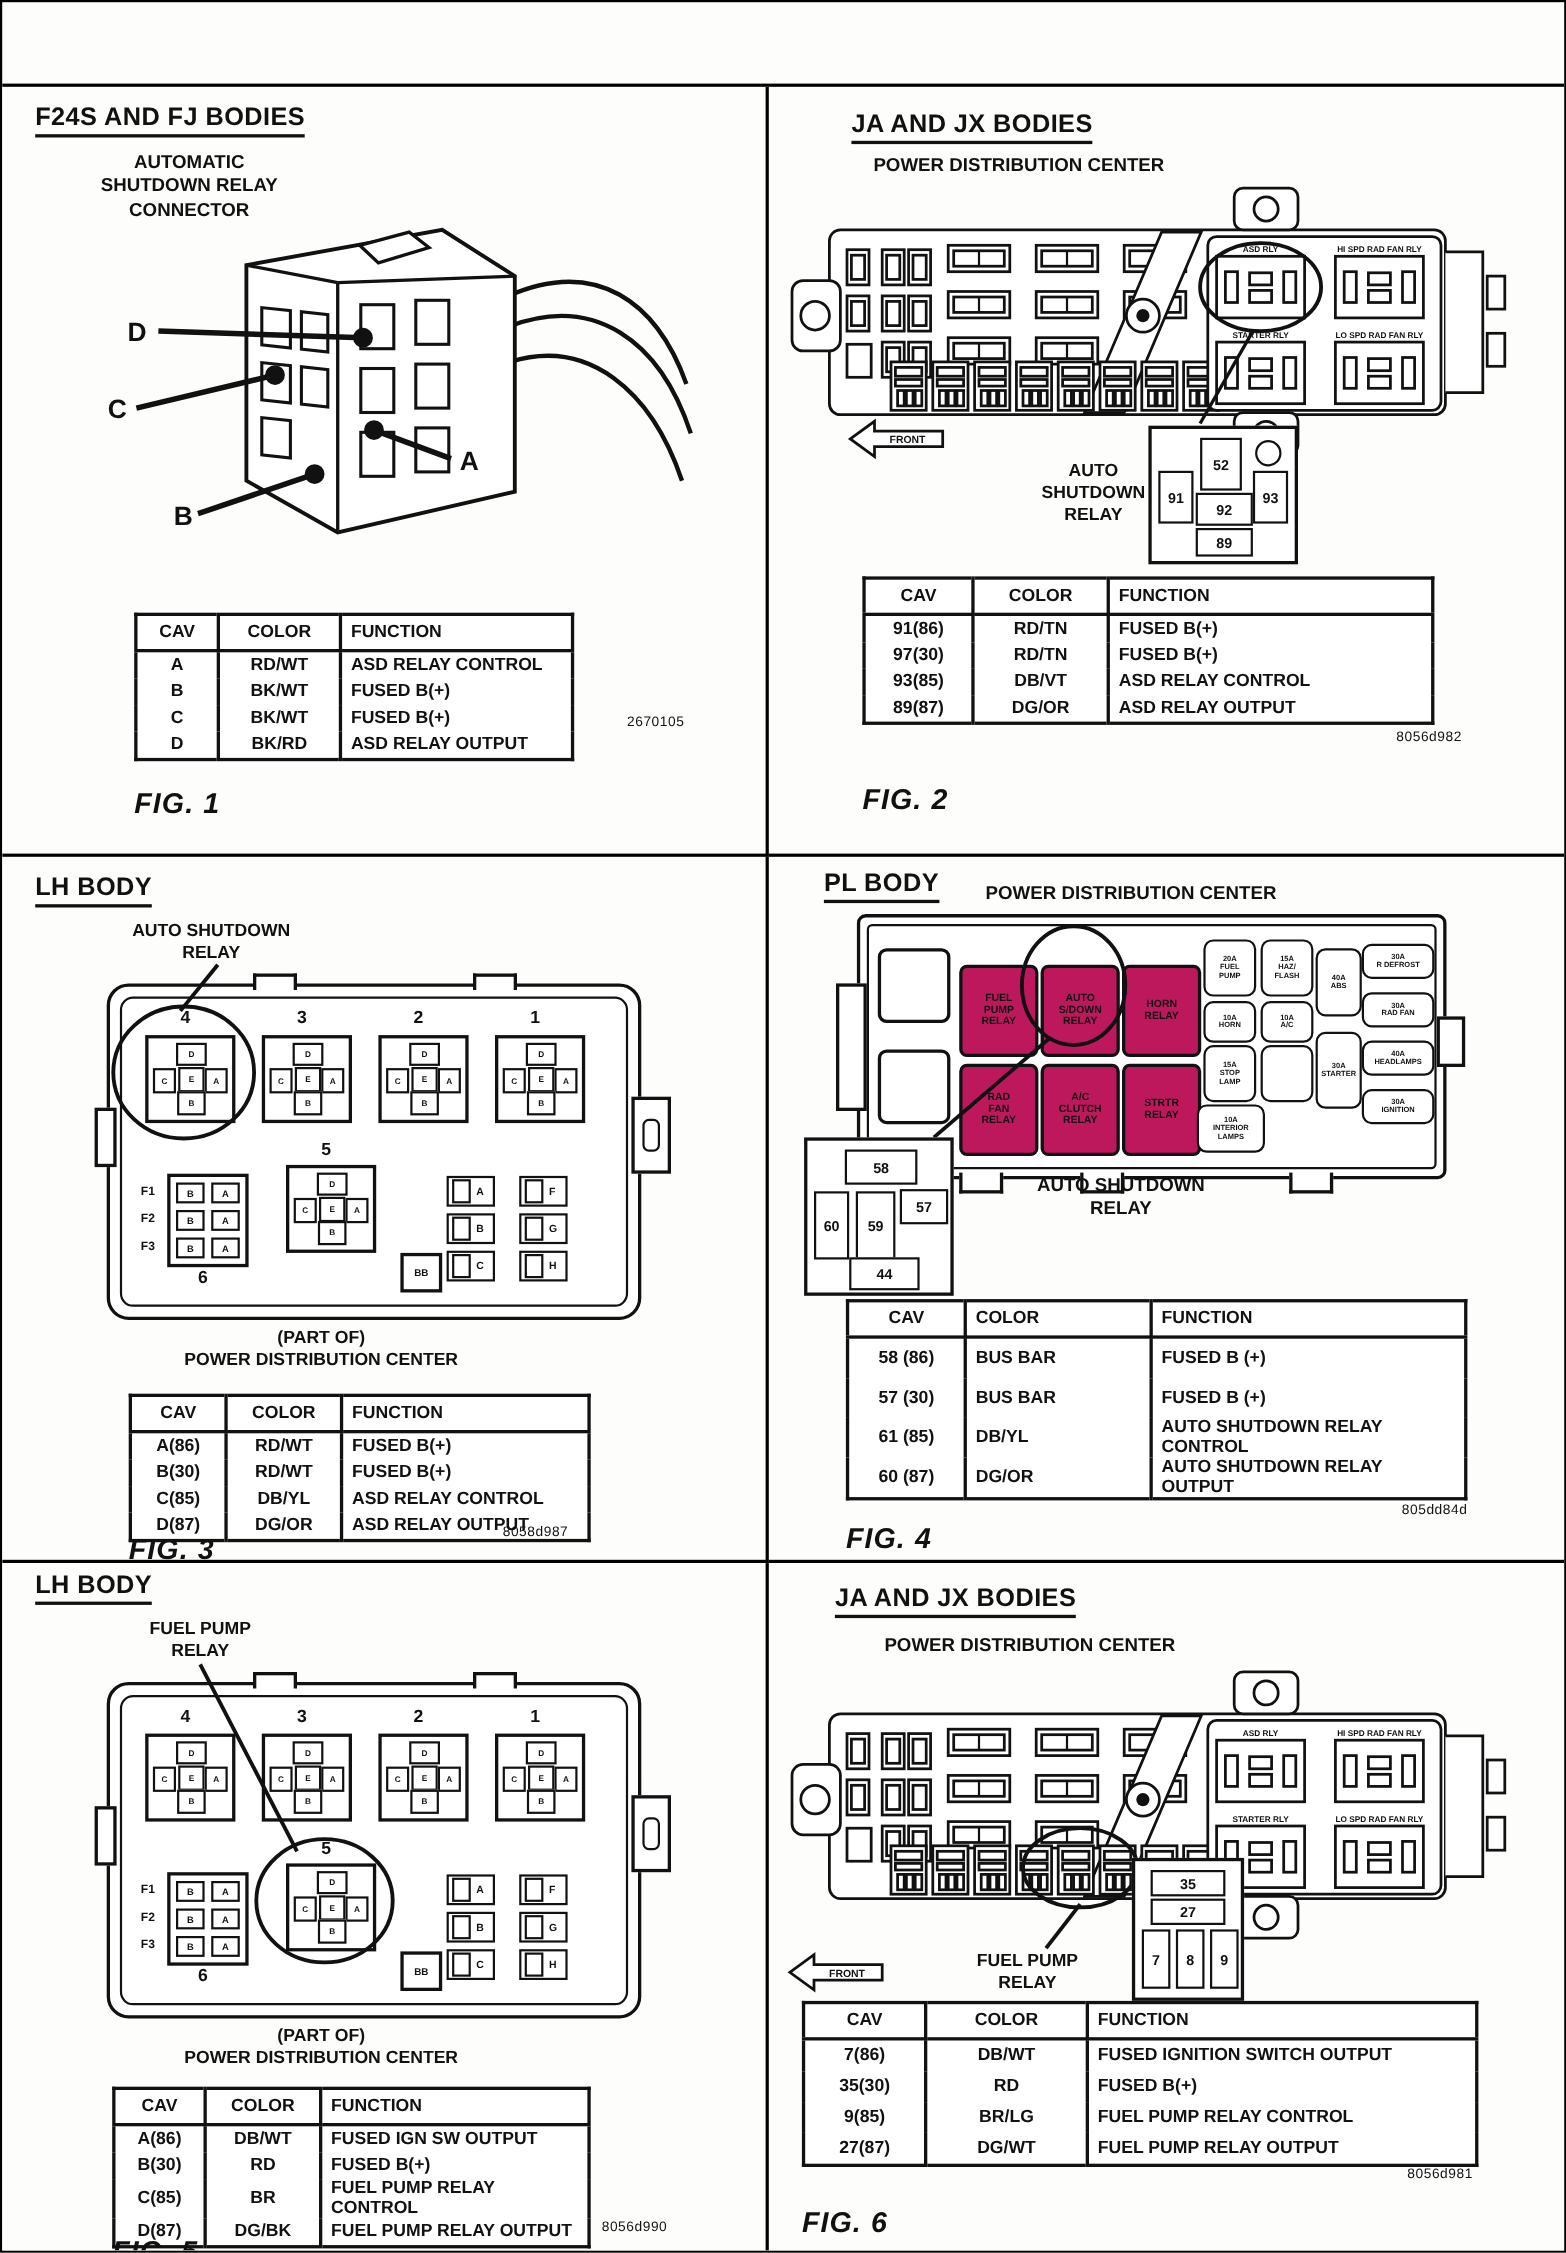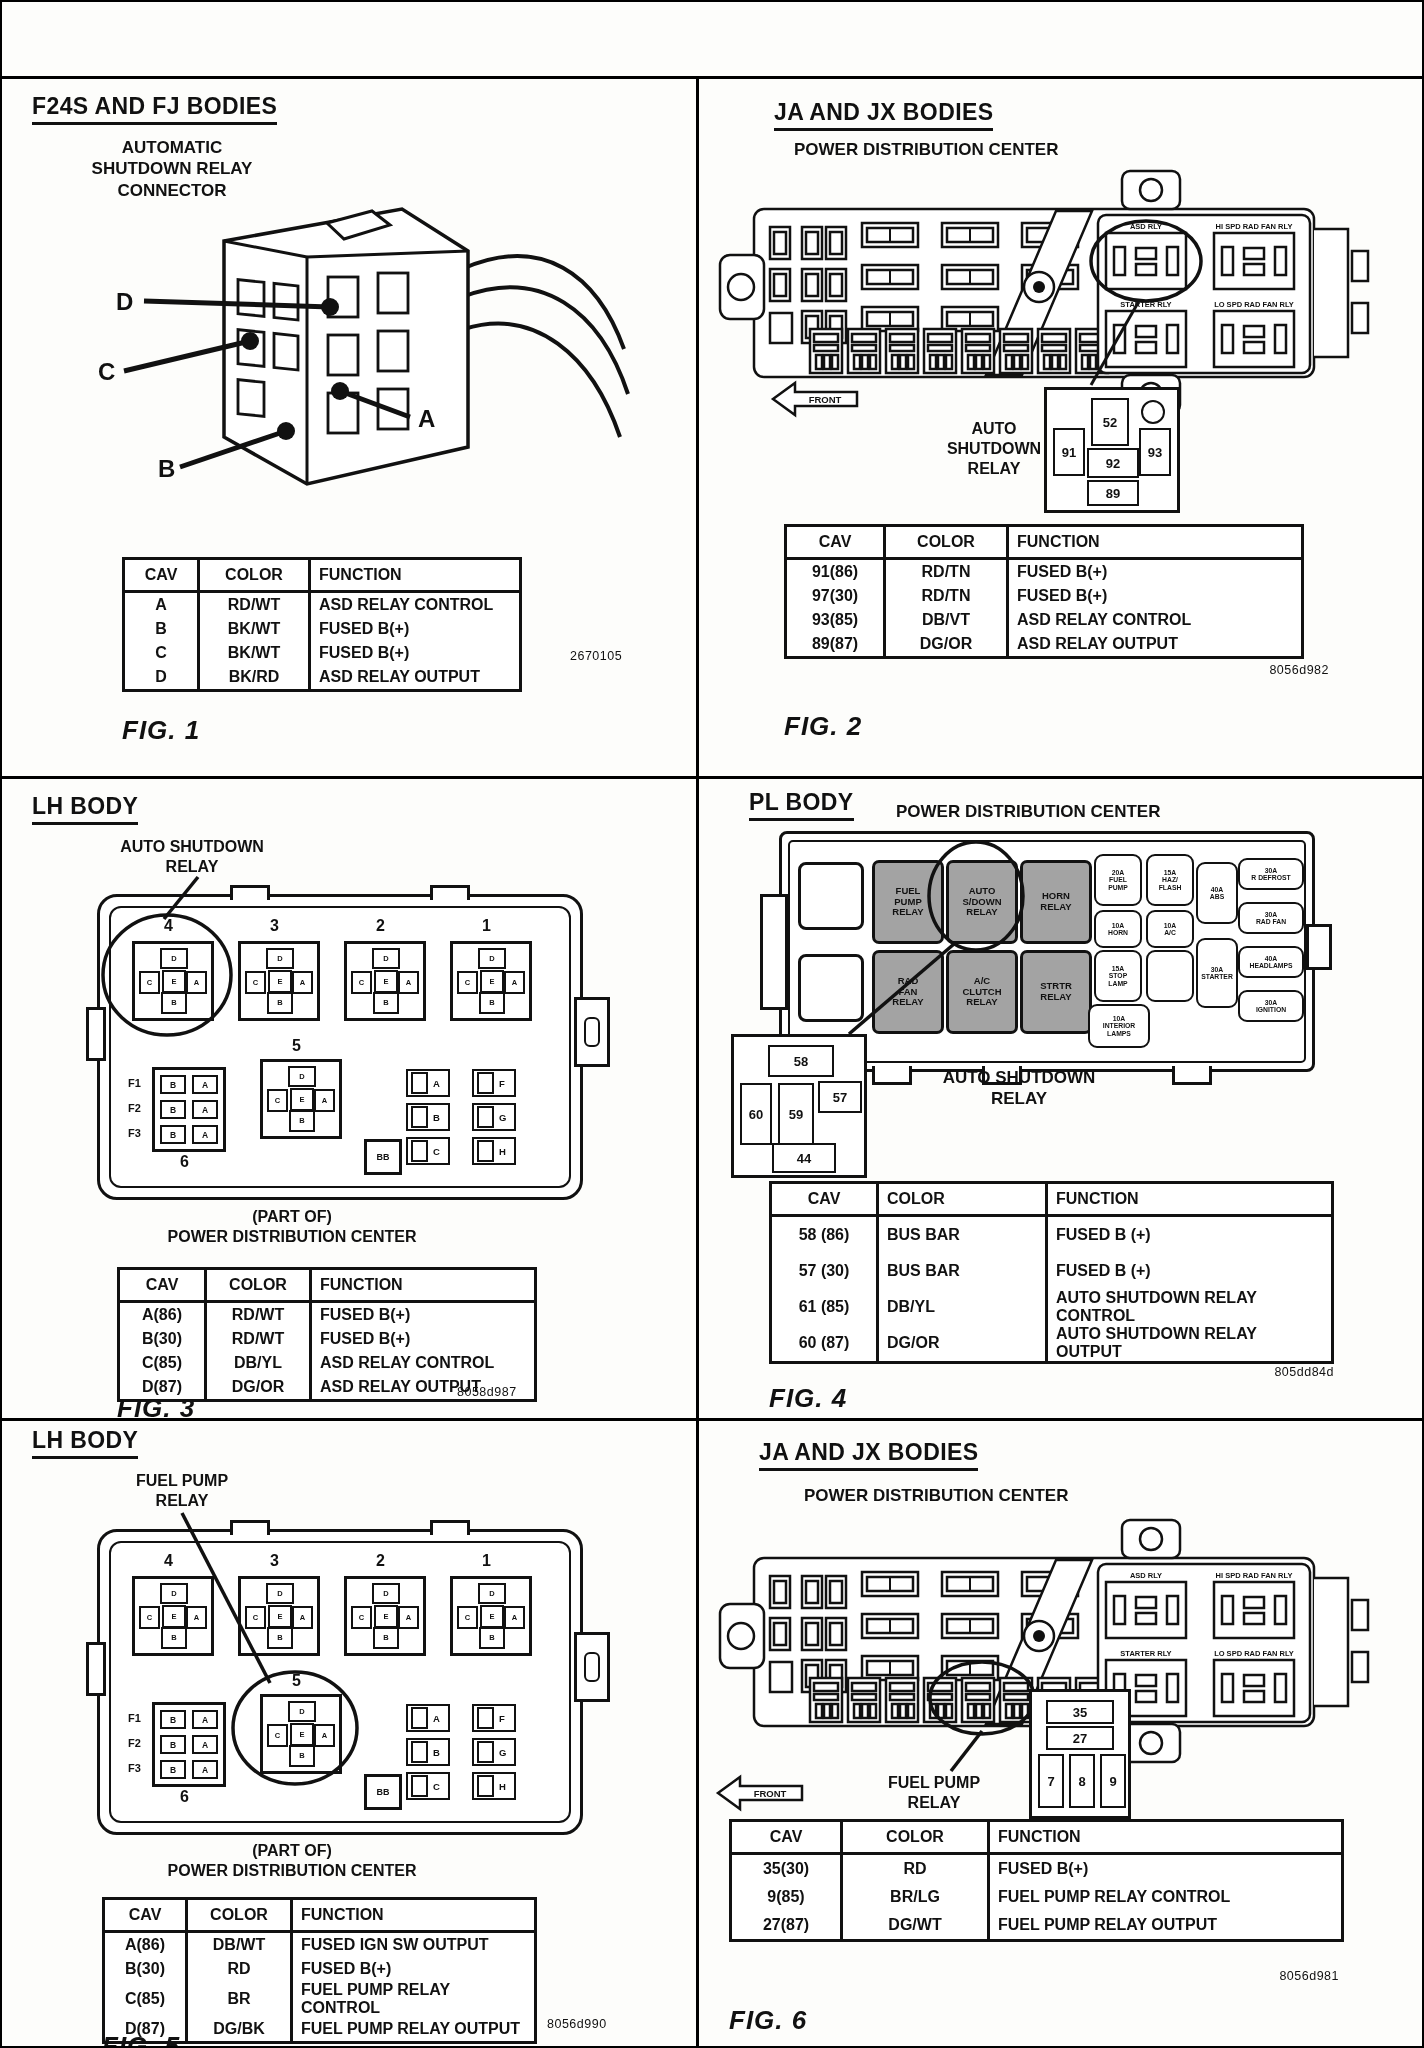--- a/index.html
+++ b/index.html
@@ -71,23 +71,23 @@
   .cc{position:absolute;width:44px;height:28px;border:2.5px solid #111;background:#fff;display:flex;
       align-items:center;gap:5px;padding:0 3px;box-sizing:border-box;}
   .cc-in{width:13px;height:18px;border:2px solid #111;}
   .cc-l{font-size:9.5px;font-weight:bold;}
   .bb{position:absolute;width:32px;height:30px;border:3px solid #111;display:flex;align-items:center;
       justify-content:center;font-size:9px;font-weight:bold;background:#fff;}
   
   .pl-pdc{position:absolute;width:530px;height:235px;border:3.5px solid #111;border-radius:8px;background:#fff;}
   .pl-inner{position:absolute;inset:6px;border:2.5px solid #111;border-radius:5px;}
   .plblank{position:absolute;border:3px solid #111;border-radius:8px;width:60px;height:62px;background:#fff;}
-  .plr{position:absolute;width:66px;height:78px;border:3px solid #111;border-radius:7px;background:#a3a3a3;
+  .plr{position:absolute;width:66px;height:78px;border:3px solid #111;border-radius:7px;background:#be185d;
        display:flex;align-items:center;justify-content:center;text-align:center;
-       font-weight:bold;font-size:9.5px;line-height:1.15;}
+       font-weight:bold;font-size:9.5px;line-height:1.15;margin-top:17px;}
   .plf{position:absolute;border:2.5px solid #111;border-radius:9px;background:#fff;display:flex;align-items:center;
        justify-content:center;text-align:center;font-weight:bold;font-size:6.8px;line-height:1.1;}
   .pl-foot{position:absolute;bottom:-16px;width:34px;height:16px;border:3px solid #111;border-top:none;background:#fff;}
   .pl-lbr{position:absolute;left:-22px;top:60px;width:22px;height:110px;border:3px solid #111;background:#fff;}
   .pl-rbr{position:absolute;right:-20px;top:90px;width:20px;height:40px;border:3px solid #111;background:#fff;}
 </style>
 </head>
 <body>
 
 <svg width="0" height="0" style="position:absolute" aria-hidden="true">
@@ -806,20 +806,25 @@
       <table class="tbl t6" style="left:30px;top:398px">
         <thead>
             <tr>
           <th class="c1">CAV</th>
           <th class="c2">COLOR</th>
           <th class="c3">FUNCTION</th>
         </tr>
           </thead>
         <tbody>
           <tr>
+              <td class="c1">7(86)</td>
+              <td class="c2">DB/WT</td>
+              <td class="c3">FUSED IGNITION SWITCH OUTPUT</td>
+            </tr>
+          <tr>
               <td class="c1">35(30)</td>
               <td class="c2">RD</td>
               <td class="c3">FUSED B(+)</td>
             </tr>
           <tr>
               <td class="c1">9(85)</td>
               <td class="c2">BR/LG</td>
               <td class="c3">FUEL PUMP RELAY CONTROL</td>
             </tr>
           <tr>

